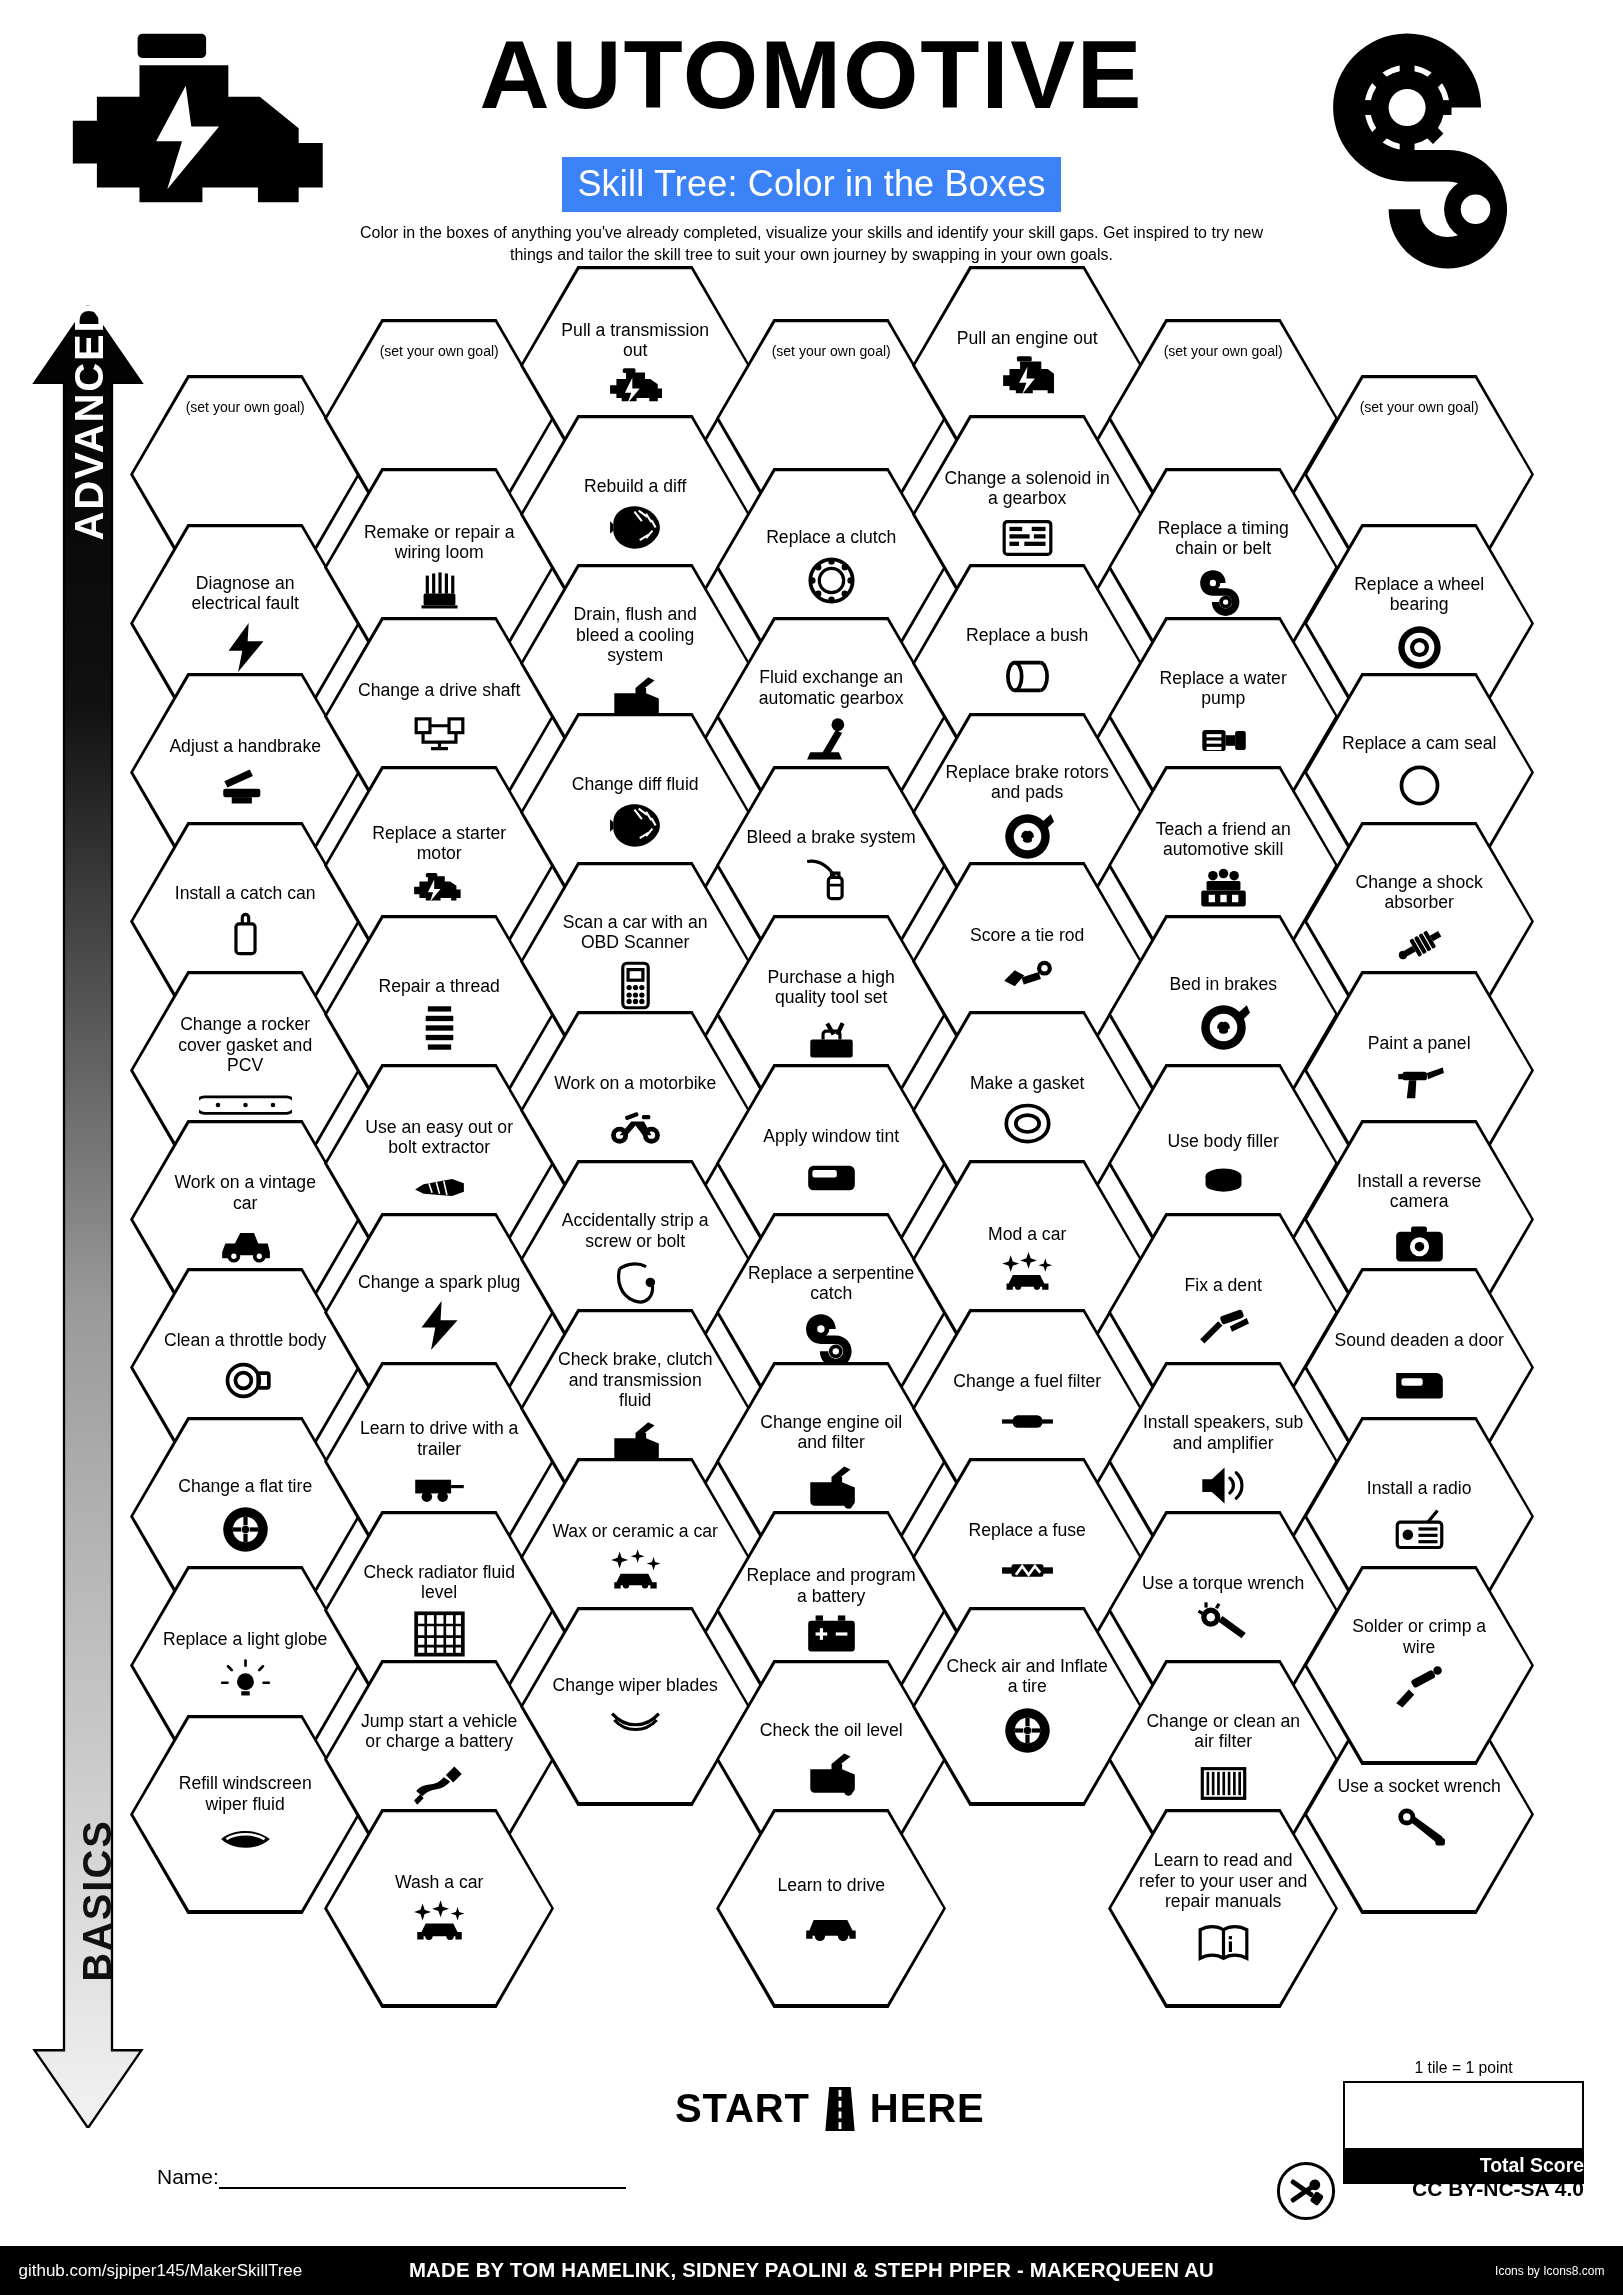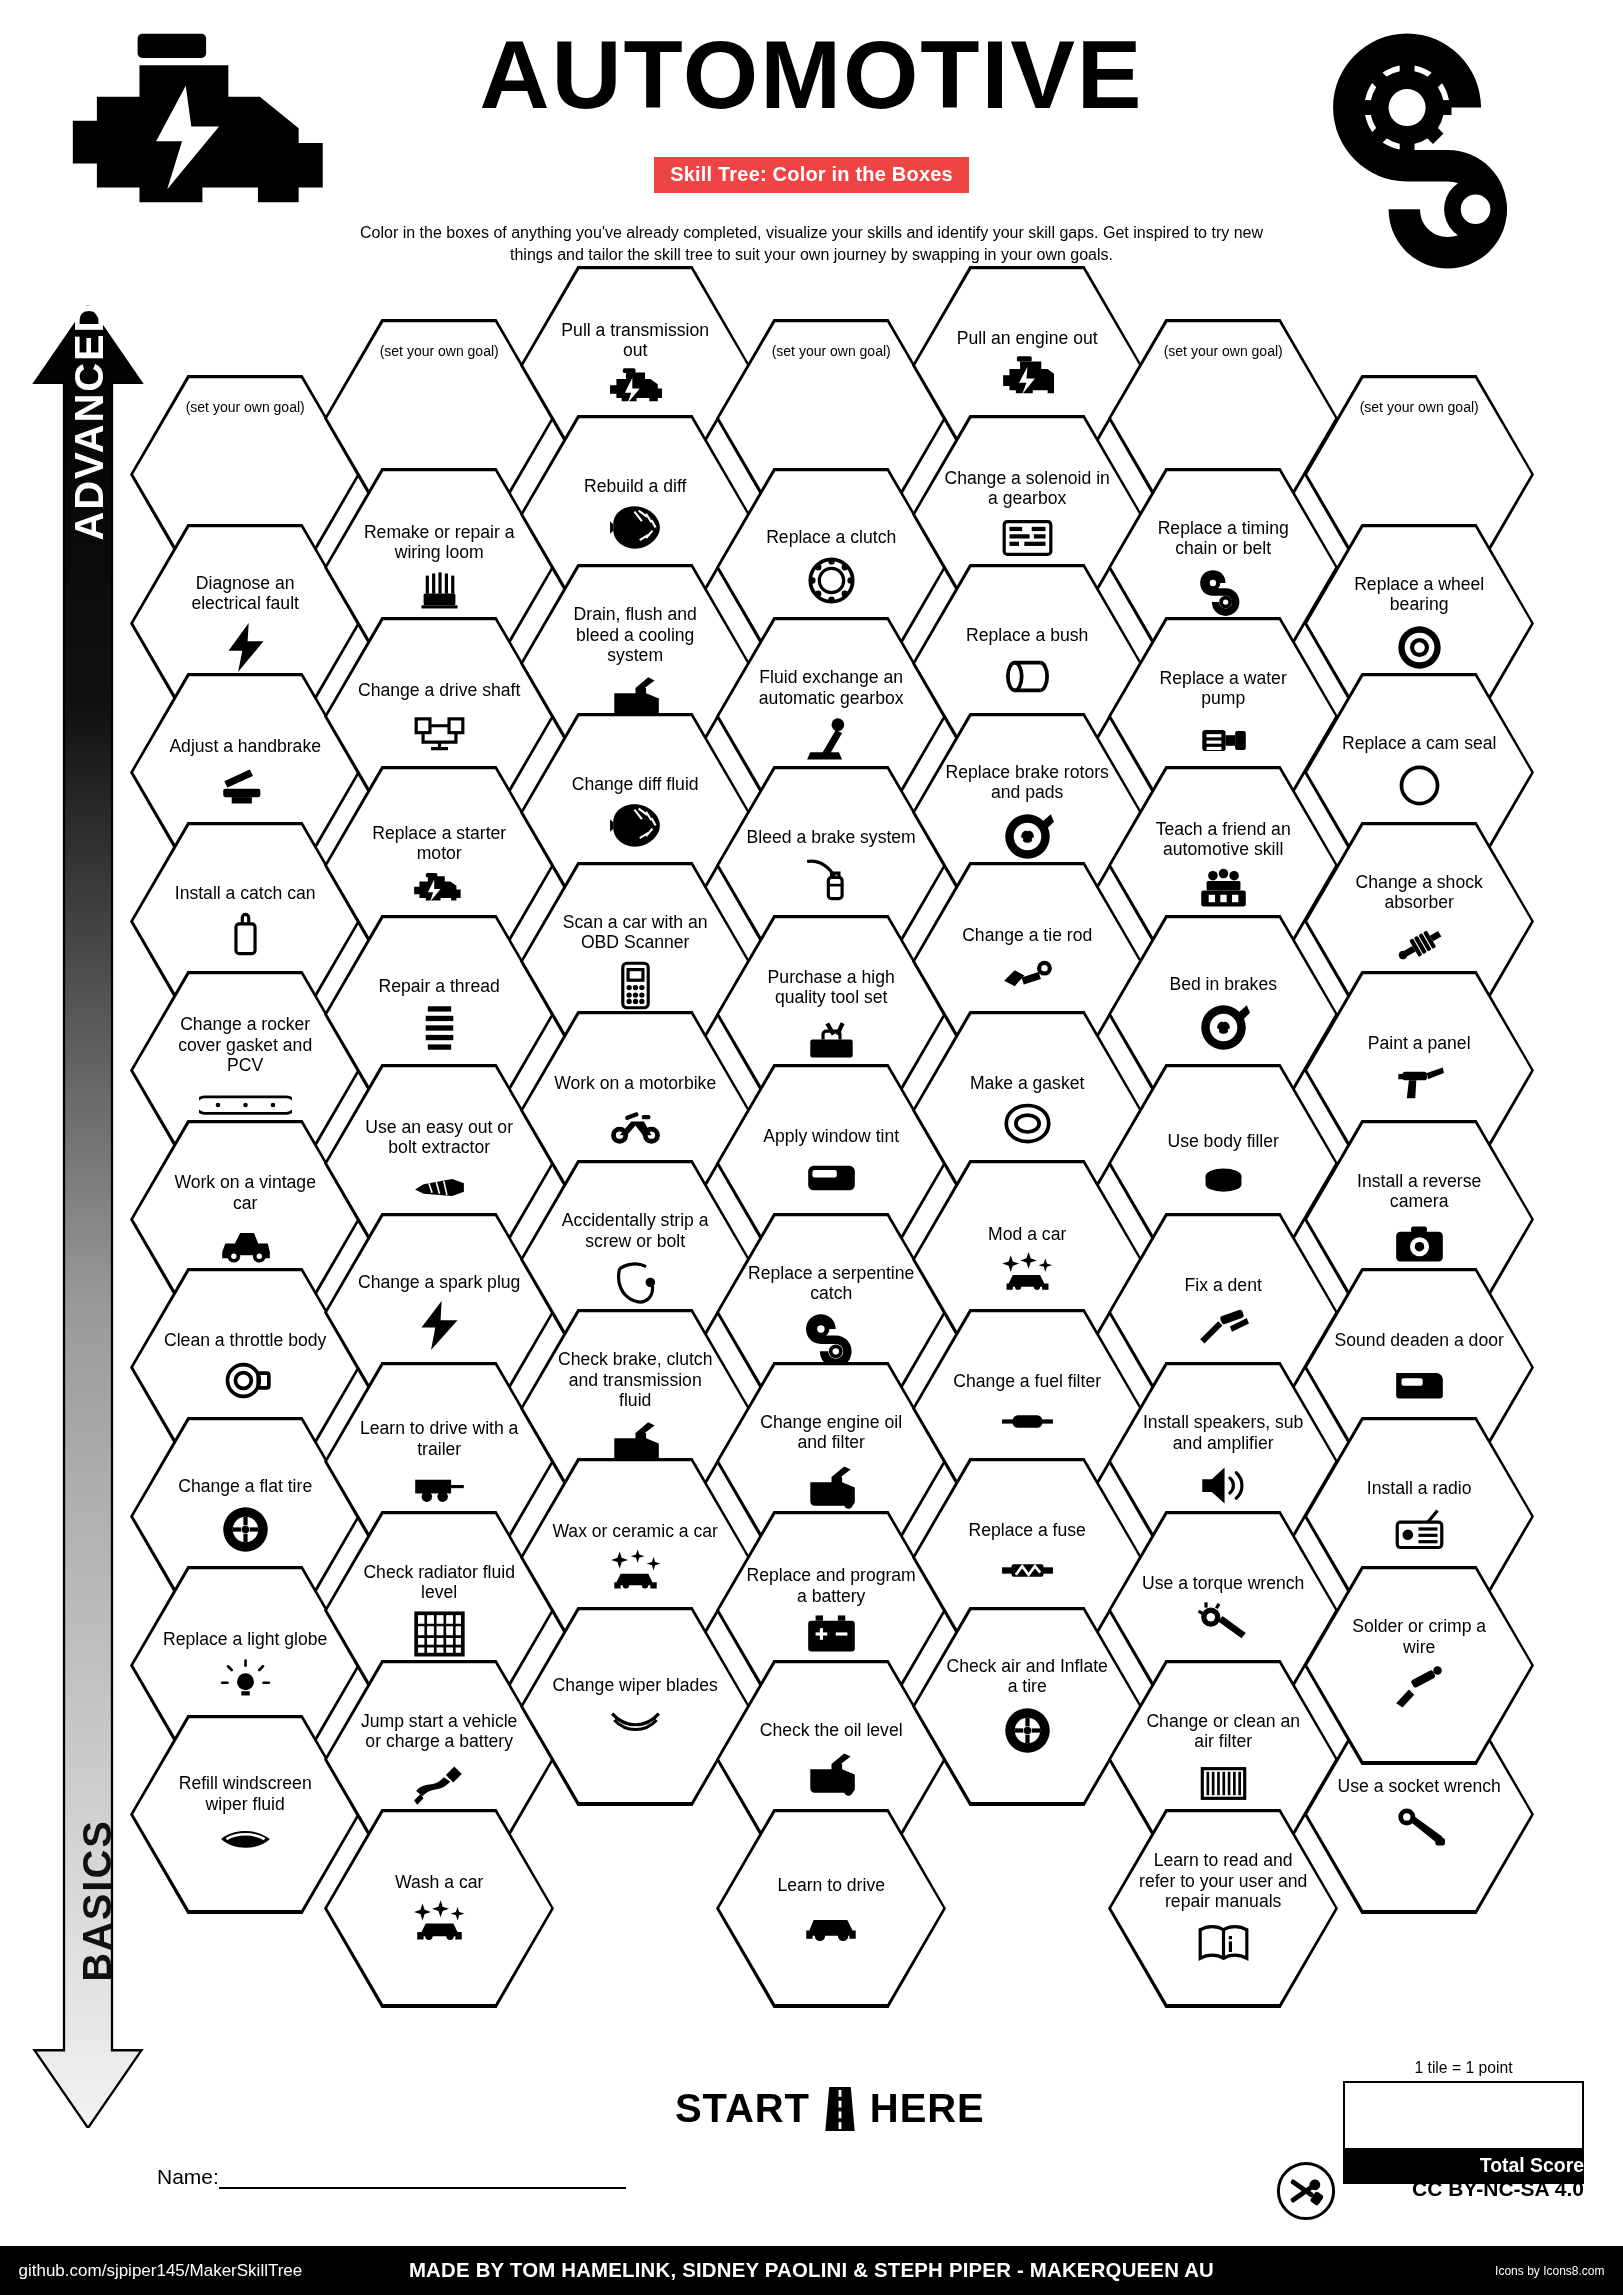--- a/index.html
+++ b/index.html
@@ -31,22 +31,22 @@
     font-size: 97px;
     font-weight: 900;
     letter-spacing: 1.9px;
     font-family: "Liberation Sans", sans-serif;
   }
   #subtitle-wrap {
     position: absolute; left: 0; top: 157px; width: 1623px; text-align:center;
   }
   #subtitle {
     display: inline-block;
-    background: #ef4444; color:#fff;
-    font-size: 20px; font-weight: 700;
+    background: #3b82f6; color:#fff;
+    font-size: 36px; font-weight: 400;
     padding: 5.6px 15.7px 7.4px 15.7px;
     letter-spacing: 0.2px;
   }
   #blurb {
     position: absolute; left: 50%; transform: translateX(-50%); top: 222px;
     width: 925px; text-align:center;
     font-size: 16px; line-height: 1.38; font-weight: 400;
   }
 
   
@@ -881,21 +881,21 @@
               <circle cx="62" cy="56" r="4"></circle>
               <circle cx="38" cy="56" r="4"></circle>
             </g>
             <path d="M78 22 L94 8 L100 22 L86 36z" fill="#000"></path>
           </svg>
         </div>
       </div>
     </div>
     <div class="hex" style="left: 912px; top: 862px;">
       <div class="hex-inner">
-        <div class="hex-label">Change a tie rod</div>
+        <div class="hex-label">Score a tie rod</div>
         <div class="hex-icon">
           <svg viewBox="0 0 100 84" width="53" height="45">
             <g fill="#000">
               <path d="M6 54 L26 34 L44 44 L26 64z"></path>
               <rect x="40" y="42" width="34" height="14" transform="rotate(-18 57 49)"></rect>
               <circle cx="82" cy="30" r="14"></circle>
               <circle cx="82" cy="30" r="6" fill="#fff"></circle>
             </g>
           </svg>
         </div>

